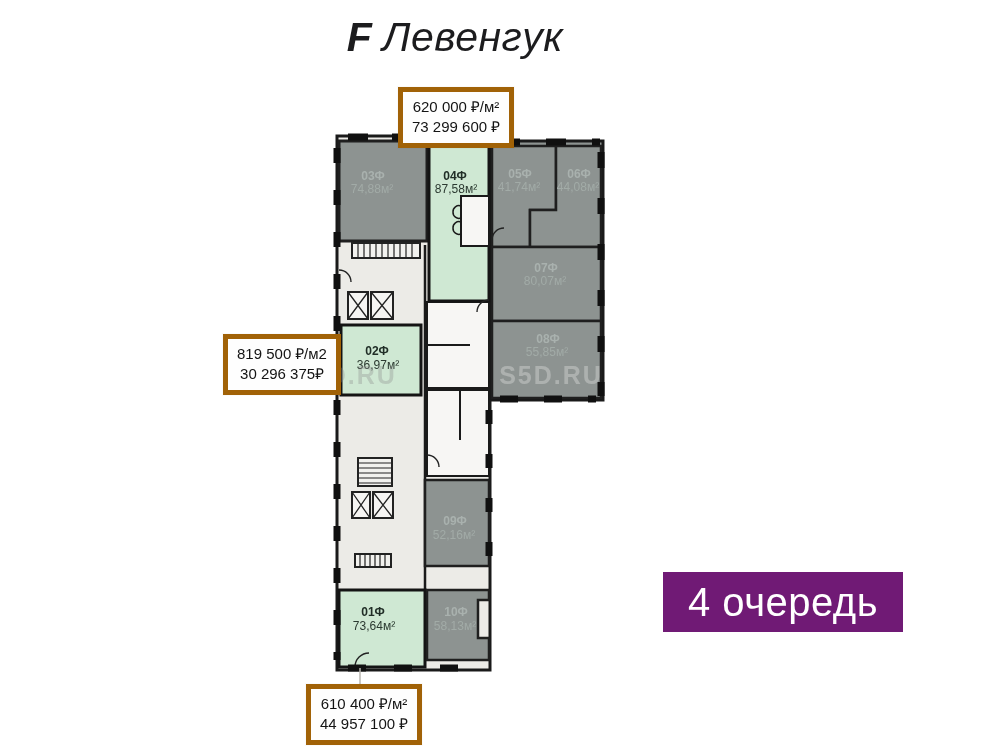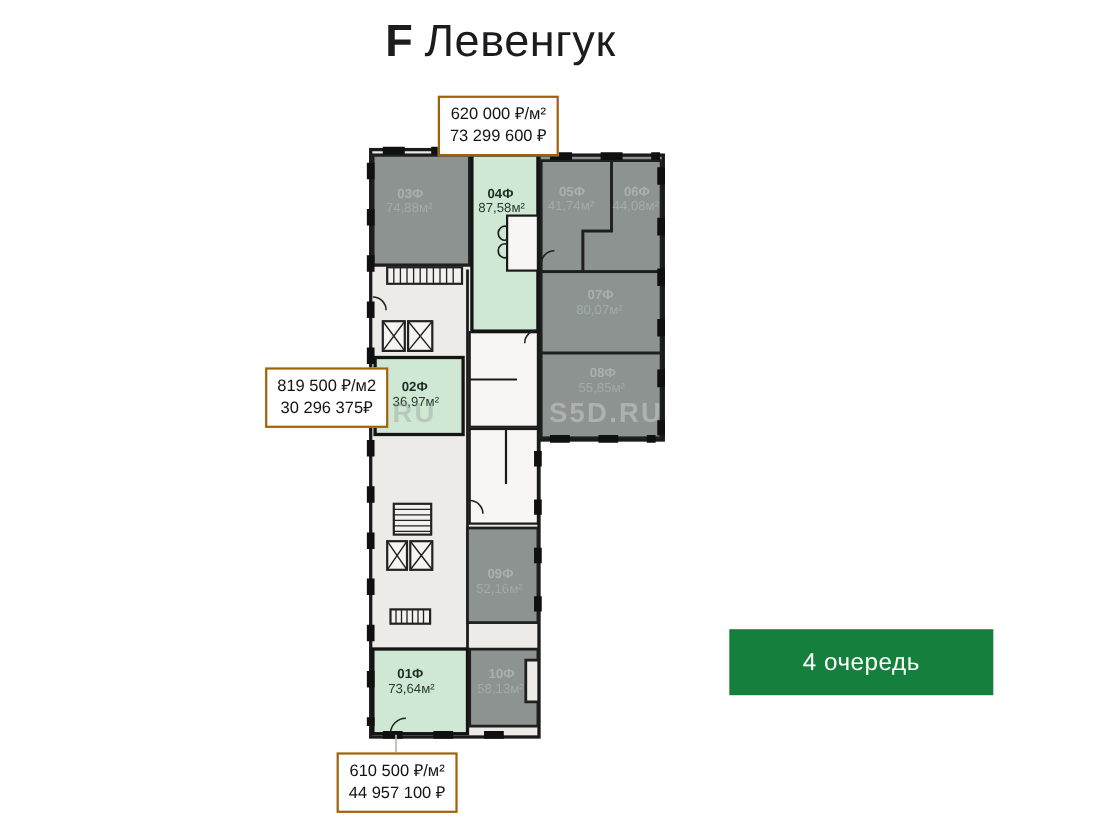--- a/index.html
+++ b/index.html
@@ -2,34 +2,34 @@
 <html><head>
 <meta charset="utf-8">
 <style>
   html,body{margin:0;padding:0;background:#fff;}
   .page{
     position:relative;width:1000px;height:750px;background:#ffffff;overflow:hidden;
     font-family:"Liberation Sans", sans-serif;color:#1a1a1a;
   }
   .title{
     position:absolute;left:455px;top:14px;transform:translateX(-50%);
-    font-size:41px;white-space:nowrap;color:#1c1c1e;letter-spacing:.5px;
+    font-size:41px;white-space:nowrap;color:#1c1c1e;letter-spacing:.5px;font-style:italic;
   }
   .title .letter{font-weight:bold;margin-right:10px;}
   .plan-svg{position:absolute;left:0;top:0;}
   .callout{
-    position:absolute;background:#fefefe;border:2px solid #a16207;
+    position:absolute;background:#fefefe;border:5px solid #a16207;
     box-shadow:0 0 0 1px rgba(0,0,0,0.02);
     text-align:center;padding:5px 9px;font-size:15px;line-height:1.35;color:#141414;
     white-space:nowrap;
   }
   .banner{
-    position:absolute;left:663px;top:572px;width:240px;height:60px;background:#15803d;
+    position:absolute;left:663px;top:572px;width:240px;height:60px;background:#701a75;
     color:#fff;display:flex;align-items:center;justify-content:center;
-    font-size:22px;letter-spacing:.5px;
+    font-size:40px;letter-spacing:.5px;
   }
   text{font-family:"Liberation Sans", sans-serif;}
   .apt-id{font-weight:bold;font-size:12px;}
   .apt-area{font-size:12px;}
   .green-txt{fill:#212e27;}
   .green-txt2{fill:#2c3a31;}
   .gray-txt{fill:#a9b1ae;}
   .gray-txt2{fill:#a2aba7;}
   .wm{font-size:25px;font-weight:bold;letter-spacing:2px;}
 </style>
@@ -167,27 +167,27 @@
       <line x1="316" y1="360" x2="339" y2="360"></line>
       <line x1="360" y1="668" x2="360" y2="684"></line>
     </g>
   </svg>
 
   <div class="callout" style="left:398px;top:87px;">
     <div class="l1">620 000 ₽/м²</div>
     <div class="l2">73 299 600 ₽</div>
   </div>
 
-  <div class="callout" style="left:241px;top:334px;">
+  <div class="callout" style="left:223px;top:334px;">
     <div class="l1">819 500 ₽/м2</div>
     <div class="l2">30 296 375₽</div>
   </div>
 
   <div class="callout" style="left:306px;top:684px;">
-    <div class="l1">610 500 ₽/м²</div>
+    <div class="l1">610 400 ₽/м²</div>
     <div class="l2">44 957 100 ₽</div>
   </div>
 
   <div class="banner">
     <span>4 очередь</span>
   </div>
 
 </div>
 
 </body></html>

